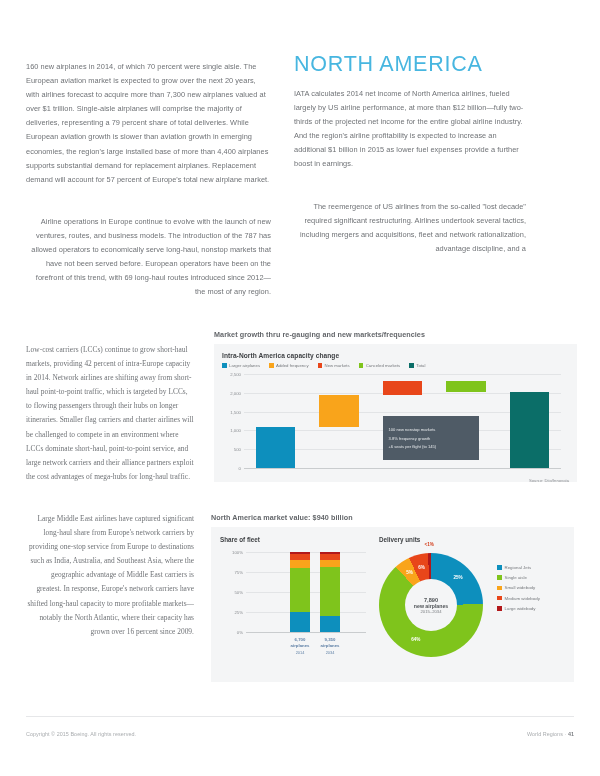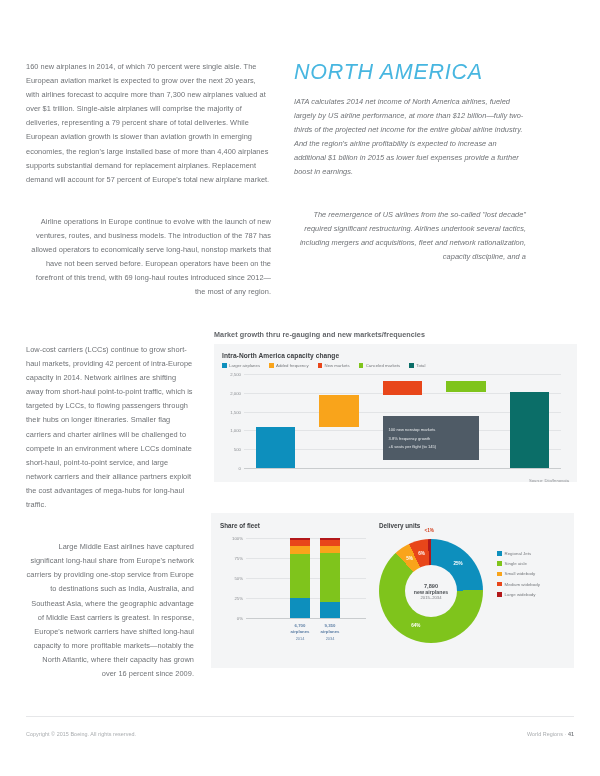--- a/index.html
+++ b/index.html
@@ -35,23 +35,22 @@
     color: #0b9cd8;
     letter-spacing: .035em;
     line-height: 14px;
     margin-top: 12.5px;
     margin-bottom: 1px;
   }
 
   
   .col-right {
     position: absolute;
-    left: 294px; top: 60px;
+    left: 294px; top: 52px;
     width: 232px;
-    font-style: italic;
   }
   .region-title {
     font-size: 21.5px;
     color: #47b6e0;
     letter-spacing: .035em;
     font-weight: normal;
     line-height: 24px;
     margin-bottom: 11px;
   }
   .col-right .sect-head { margin-top: 0; }
@@ -180,29 +179,29 @@
 </head>
 <body>
 
 <div class="page">
 
   <div class="col-left">
     <p class="body-text">160 new airplanes in 2014, of which 70 percent were single aisle. The European aviation market is expected to grow over the next 20 years, with airlines forecast to acquire more than 7,300 new airplanes valued at over $1 trillion. Single-aisle airplanes will comprise the majority of deliveries, representing a 79 percent share of total deliveries. While European aviation growth is slower than aviation growth in emerging economies, the region's large installed base of more than 4,400 airplanes supports substantial demand for replacement airplanes. Replacement demand will account for 57 percent of Europe's total new airplane market.</p>
     <p class="body-text">Airline operations in Europe continue to evolve with the launch of new ventures, routes, and business models. The introduction of the 787 has allowed operators to economically serve long-haul, nonstop markets that have not been served before. European operators have been on the forefront of this trend, with 69 long-haul routes introduced since 2012—the most of any region.</p>
   </div>
 
-  <div class="col-left narrow" style="top:343px;">
+  <div class="col-left narrow" style="top:343px;font-family:Liberation Serif, serif;">
     <p class="body-text">Low-cost carriers (LCCs) continue to grow short-haul markets, providing 42 percent of intra-Europe capacity in 2014. Network airlines are shifting away from short-haul point-to-point traffic, which is targeted by LCCs, to flowing passengers through their hubs on longer itineraries. Smaller flag carriers and charter airlines will be challenged to compete in an environment where LCCs dominate short-haul, point-to-point service, and large network carriers and their alliance partners exploit the cost advantages of mega-hubs for long-haul traffic.</p>
     <p class="body-text">Large Middle East airlines have captured significant long-haul share from Europe's network carriers by providing one-stop service from Europe to destinations such as India, Australia, and Southeast Asia, where the geographic advantage of Middle East carriers is greatest. In response, Europe's network carriers have shifted long-haul capacity to more profitable markets—notably the North Atlantic, where their capacity has grown over 16 percent since 2009.</p>
   </div>
 
   <div class="col-right">
     <h1 class="region-title">NORTH AMERICA</h1>
     <p class="body-text">IATA calculates 2014 net income of North America airlines, fueled largely by US airline performance, at more than $12 billion—fully two-thirds of the projected net income for the entire global airline industry. And the region's airline profitability is expected to increase an additional $1 billion in 2015 as lower fuel expenses provide a further boost in earnings.</p>
-    <p class="body-text">The reemergence of US airlines from the so-called "lost decade" required significant restructuring. Airlines undertook several tactics, including mergers and acquisitions, fleet and network rationalization, capacity discipline, and a</p>
+    <p class="body-text">The reemergence of US airlines from the so-called "lost decade" required significant restructuring. Airlines undertook several tactics, including mergers and acquisitions, fleet and network rationalization, advantage discipline, and a</p>
   </div>
 
   <div class="chart-block" style="left:214px; top:330px; width:363px;">
     <div class="chart-caption">Market growth thru re-gauging and new markets/frequencies</div>
     <div class="chart-panel" style="padding:8px 8px 6px 8px; height:138px;">
       <div class="chart-title">Intra-North America capacity change</div>
       <div class="legend-row" id="wf-legend">
           <div class="legend-item">
             <span class="legend-sw" style="background:#0d8fbd"></span>
             <span class="legend-lb">Larger airplanes</span>
@@ -248,20 +247,21 @@
               <div class="callout-line">3.8% frequency growth</div>
               <div class="callout-line">+6 seats per flight (to 145)</div>
             </div>
           </div>
       </div>
       <div class="source-lab">Source: Diio/Innovata</div>
     </div>
   </div>
 
   <div class="chart-block" style="left:211px; top:513px; width:363px;">
+    <div class="chart-caption">North America market value: $940 billion</div>
     <div class="chart-panel" style="padding:9px 8px 8px 9px; height:155px;">
 
       <div style="position:absolute; left:9px; top:9px; width:150px;">
         <div class="sub-title">Share of fleet</div>
         <div class="stack-wrap">
           <div class="stack-plot" id="stack-plot">
               <div class="axisline" style="top: 80px;"></div>
               <div class="ytick-lab" style="top: 80px;">0%</div>
               <div class="gridline" style="top: 60px;"></div>
               <div class="ytick-lab" style="top: 60px;">25%</div>

